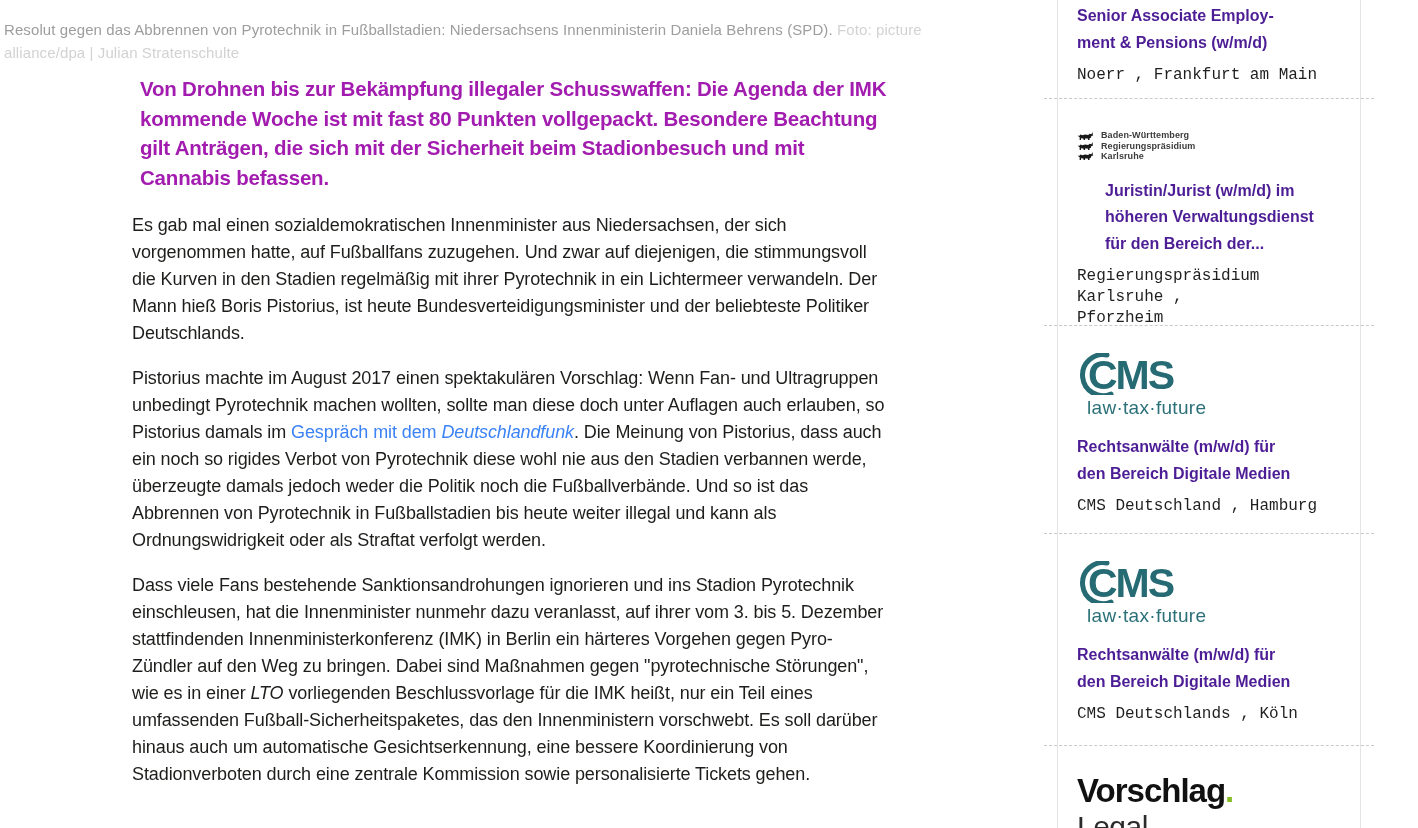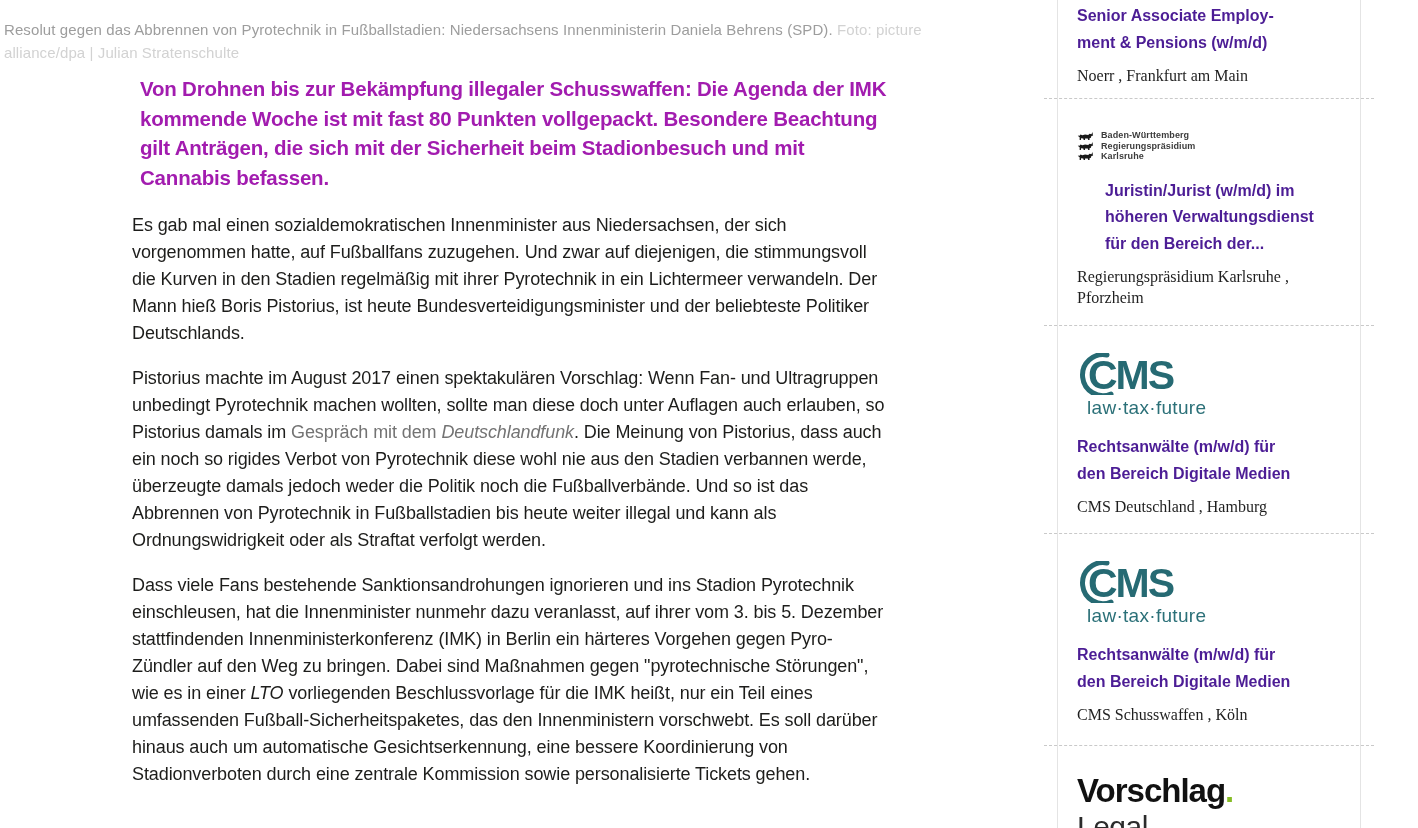--- a/index.html
+++ b/index.html
@@ -23,42 +23,42 @@
     color:#1d1d1b;
   }
   .lead {
     font-size:20.5px; font-weight:bold; line-height:29.5px;
     letter-spacing:-0.2px; color:#a21caf; margin-bottom:20px;margin-left:8px;
   }
   .body-p {
     font-size:18px; line-height:27px; font-weight:400;
     letter-spacing:-0.1px; margin-bottom:18px; color:#1d1d1b;
   }
-  .textlink { color:#737373; text-decoration:none; cursor:pointer; }
+  .textlink { color:#3b82f6; text-decoration:none; cursor:pointer; }
   .textlink em { font-style:italic; }
   .body-p em { font-style:italic; }
 
   
   .sidebar {
     position:absolute; left:1057px; top:0; width:304px; height:828px;
     border-left:1px solid #e4e4e4; border-right:1px solid #e4e4e4;
     background:#ffffff;
   }
   .job-card { position:relative; padding:0 19px; overflow:hidden; }
   .job-sep {
     border-top:1px dashed #c9c9c9; height:0;
     margin-left:-14px; margin-right:-14px;
   }
   .job-title {
     font-family:Liberation Sans, sans-serif;
     font-size:16px; line-height:26.5px; font-weight:bold;
     color:#4c1d95; white-space:pre-line; cursor:pointer;
   }
   .job-company {
-    font-family:Liberation Serif, serif;
+    font-family:Liberation Mono, monospace;
     font-size:16px; line-height:21px; font-weight:400;
     color:#1f1f1f; white-space:pre-line; margin-top:9px;
   }
 
   
   .card-1 { height:98px;  padding-top:3px; }
   .card-2 { height:226px; padding-top:31px; }
   .card-3 { height:207px; padding-top:27px; }
   .card-4 { height:211px; padding-top:27px; }
   .card-5 { height:82px;  padding-top:27px; }
@@ -168,21 +168,21 @@
       <div class="cms-word">
         <svg width="118" height="42" viewBox="0 0 118 42">
           <path d="M30 2 A 20.5 20.5 0 1 0 34 41" fill="none" stroke="#266a73" stroke-width="5" stroke-linecap="round"></path>
           <text x="11" y="36" font-family="Liberation Sans, sans-serif" font-size="41" font-weight="bold" letter-spacing="-2" fill="#266a73">CMS</text>
         </svg>
       </div>
       <div class="cms-tagline">law·tax·future</div>
     </div>
     <div class="job-title">Rechtsanwälte (m/w/d) für
 den Bereich Digitale Medien</div>
-    <div class="job-company">CMS Schusswaffen , Köln</div>
+    <div class="job-company">CMS Deutschlands , Köln</div>
   </div>
   <div class="job-sep"></div>
 
   <div class="job-card card-5">
     <div class="deloitte-logo">
       <div class="deloitte-word"><span>Vorschlag</span><span class="dot">.</span></div>
       <div class="deloitte-sub">Legal</div>
     </div>
   </div>
 

